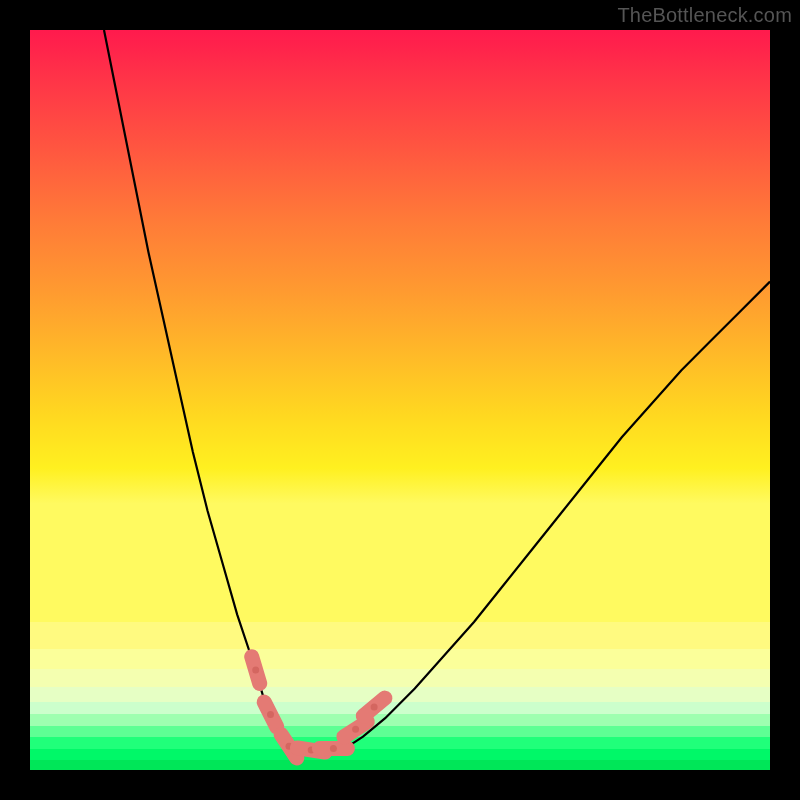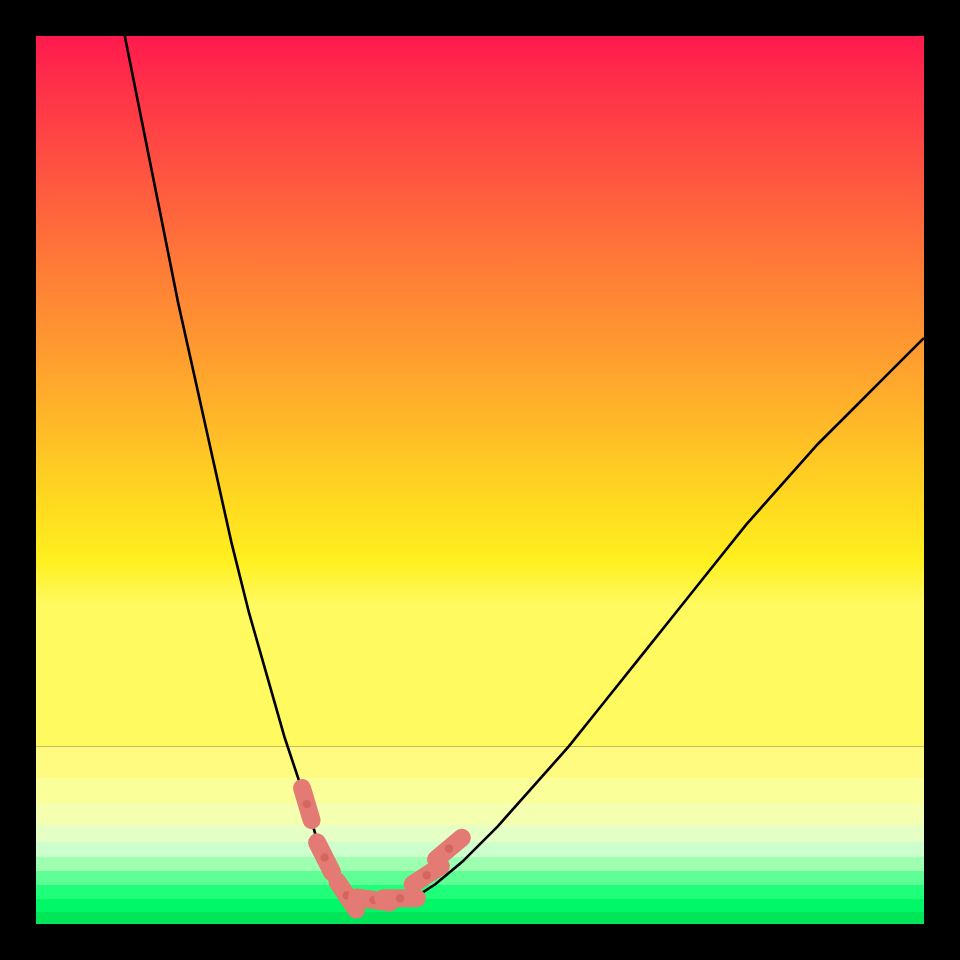--- a/index.html
+++ b/index.html
@@ -88,20 +88,21 @@
     color: #555;
     font-size: 20px;
     font-weight: 500;
     letter-spacing: 0.2px;
   }
 </style>
 </head>
 <body>
 
 <div class="outer">
+  <div class="watermark">TheBottleneck.com</div>
 
   <div class="plot-area">
     <div class="gradient gradient-top"></div>
     <div class="gradient gradient-bottom"></div>
 
     <svg class="curve" viewBox="0 0 740 740" preserveAspectRatio="none">
       <g>
         <path id="series-path" fill="none" stroke="#000" stroke-width="2.2" d="M74.0 0.0 L88.8 74.0 L103.6 148.0 L118.4 222.0 L133.2 288.6 L148.0 355.2 L162.8 421.8 L177.6 481.0 L192.4 532.8 L207.2 584.6 L222.0 629.0 L233.1 666.0 L244.2 688.2 L259.0 710.4 L273.8 717.8 L288.6 720.0 L303.4 720.0 L318.2 716.3 L333.0 706.7 L355.2 688.2 L384.8 658.6 L414.4 625.3 L444.0 592.0 L473.6 555.0 L503.2 518.0 L532.8 481.0 L562.4 444.0 L592.0 407.0 L621.6 373.7 L651.2 340.4 L680.8 310.8 L710.4 281.2 L740.0 251.6"></path>
       </g>
       <g id="markers">

